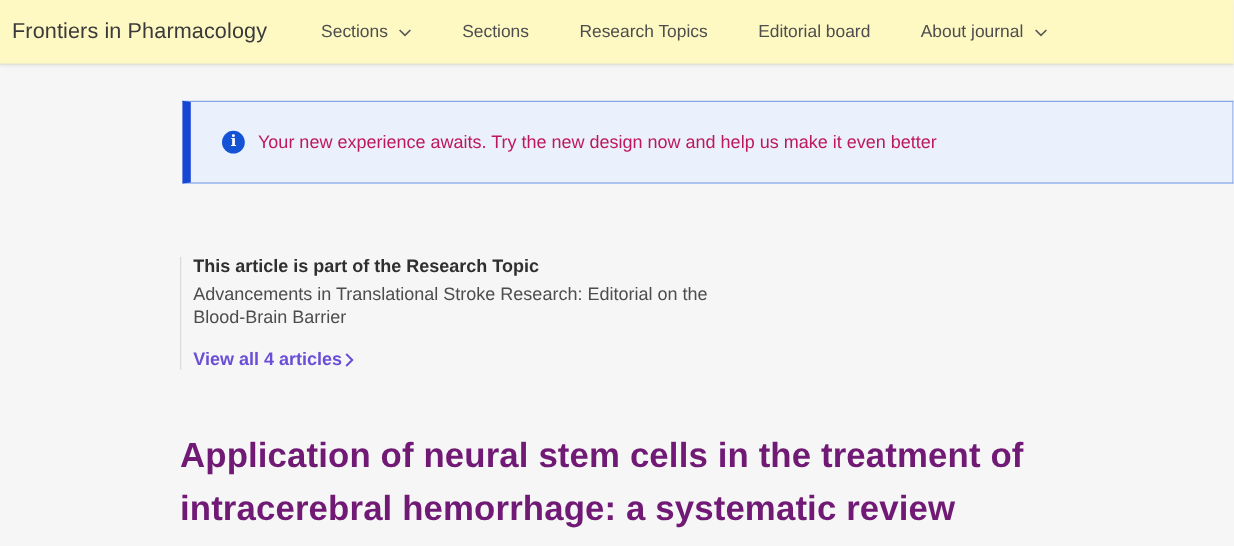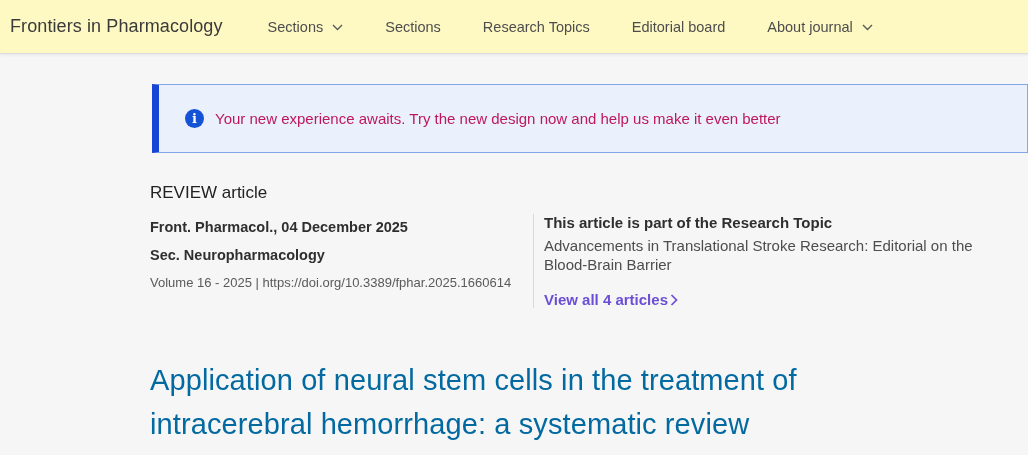--- a/index.html
+++ b/index.html
@@ -123,22 +123,22 @@
     align-items: center;
     gap: 2px;
     cursor: pointer;
   }
   
   .article-title {
     margin-left: 150px;
     margin-top: 50px;
     max-width: 770px;
     font-size: 29px;
-    font-weight: 400;
-    color: #0369a1;
+    font-weight: 700;
+    color: #701a75;
     line-height: 1.55;
     letter-spacing: 0.1px;
   }
 </style>
 </head>
 <body>
 
 <header class="topbar">
   <div class="logo">Frontiers in Pharmacology</div>
   <nav class="nav">
@@ -169,26 +169,20 @@
     </div>
   </nav>
 </header>
 
 <div class="banner">
   <span class="info-icon">i</span>
   <span class="banner-text">Your new experience awaits. Try the new design now and help us make it even better</span>
 </div>
 
 <div class="meta-row">
-  <div class="meta-left">
-    <div class="article-type">REVIEW article</div>
-    <div class="citation">Front. Pharmacol., 04 December 2025</div>
-    <div class="section-line">Sec. Neuropharmacology</div>
-    <div class="volume-line"><span>Volume 16 - 2025</span><span> | </span><span>https://doi.org/10.3389/fphar.2025.1660614</span></div>
-  </div>
   <div class="meta-right">
     <div class="rt-intro">This article is part of the Research Topic</div>
     <div class="rt-title">Advancements in Translational Stroke Research: Editorial on the Blood-Brain Barrier</div>
     <div class="rt-link">
       <span>View all 4 articles</span>
       <span class="chev">
         <svg width="8" height="12" viewBox="0 0 8 12">
             <path d="M1.5 1l5 5-5 5" fill="none" stroke="#6a4fd6" stroke-width="1.7"></path>
           </svg>
       </span>

